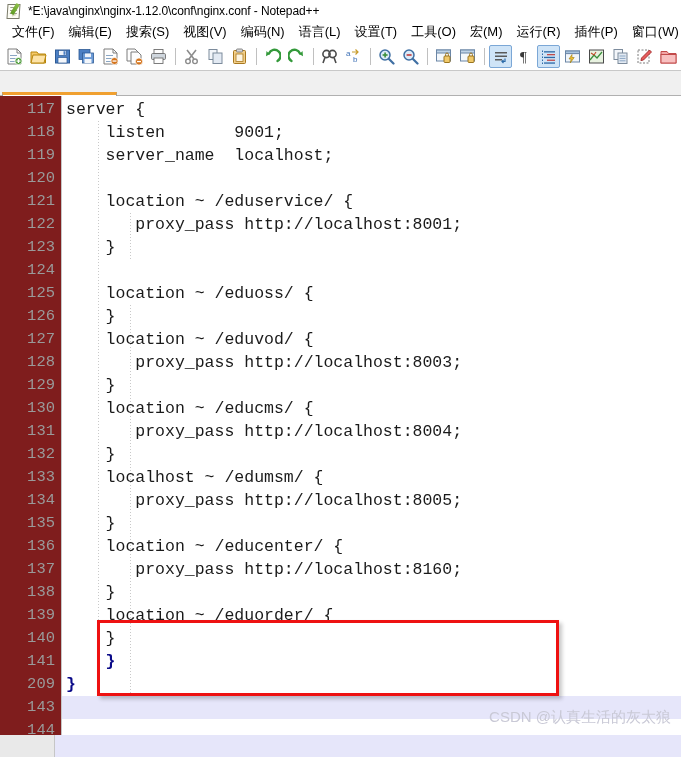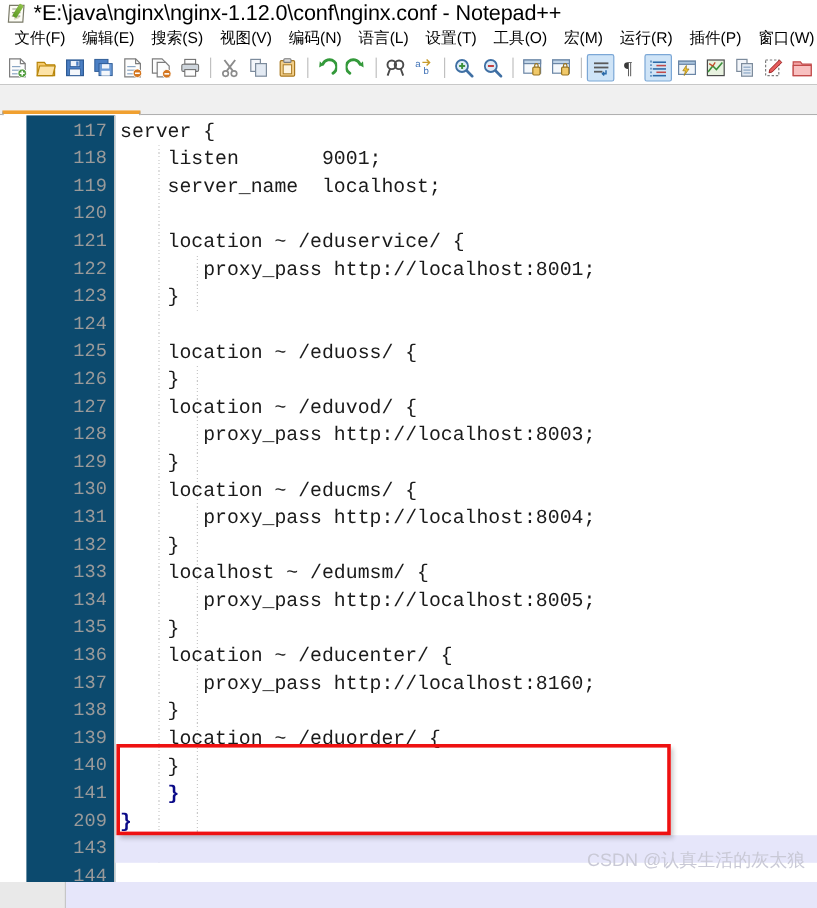--- a/index.html
+++ b/index.html
@@ -59,21 +59,21 @@
   }
   .title-icon .tip {
     position: absolute; left: 4px; top: 10px;
     width: 0; height: 0;
     border-left: 3px solid transparent;
     border-right: 3px solid transparent;
     border-top: 4px solid #d8d8c0;
     transform: rotate(32deg);
   }
   .title-text {
-    font-size: 18px;
+    font-size: 12px;
     color: #000000;
     white-space: nowrap;
     letter-spacing: -0.1px;
   }
 
   
   .menubar {
     height: 20px;
     display: flex;
     align-items: center;
@@ -188,27 +188,26 @@
 
   
   .editor {
     position: relative;
     flex: 1 1 auto;
     display: flex;
     background: #ffffff;
     overflow: hidden;
   }
   .gutter {
-    width: 74px;
-    background: #0c4a6e;
+    width: 62px;
+    background: #7f1d1d;
     border-right: 1px solid #c6c6c6;
     flex: 0 0 auto;
     padding-top: 2px;
     box-sizing: border-box;
-    margin-left: 22px;
   }
   .lnum {
     height: 23px;
     line-height: 23px;
     text-align: right;
     padding-right: 6px;
     font-family: "Liberation Mono", monospace;
     font-size: 15.5px;
     color: #9a9a9a;
     box-sizing: border-box;

